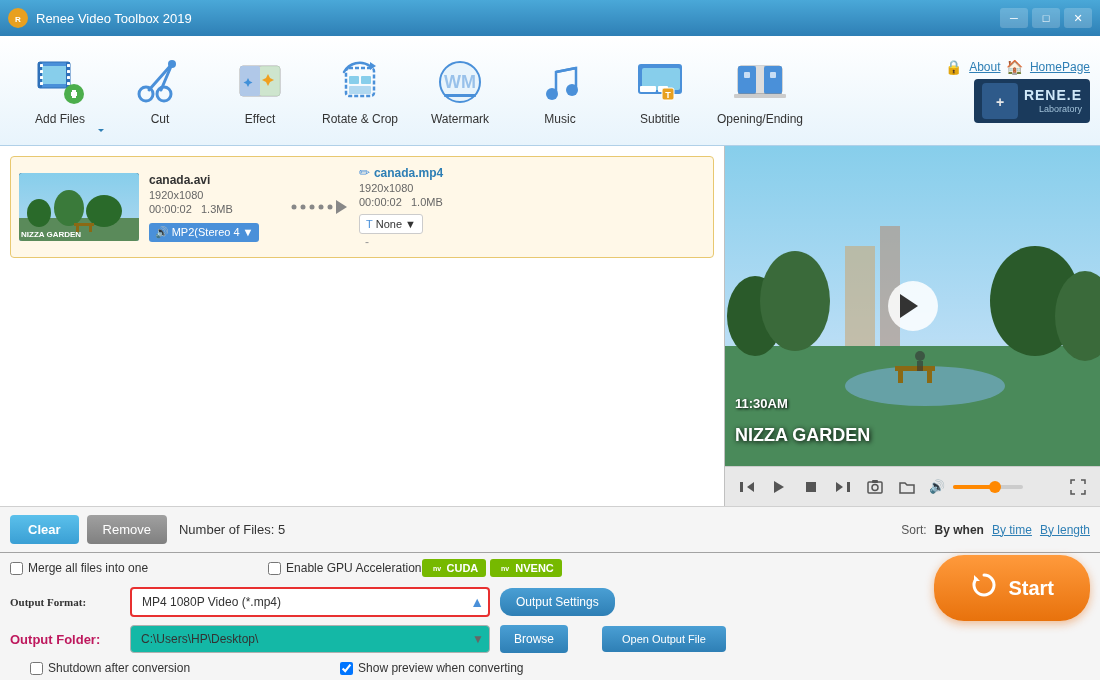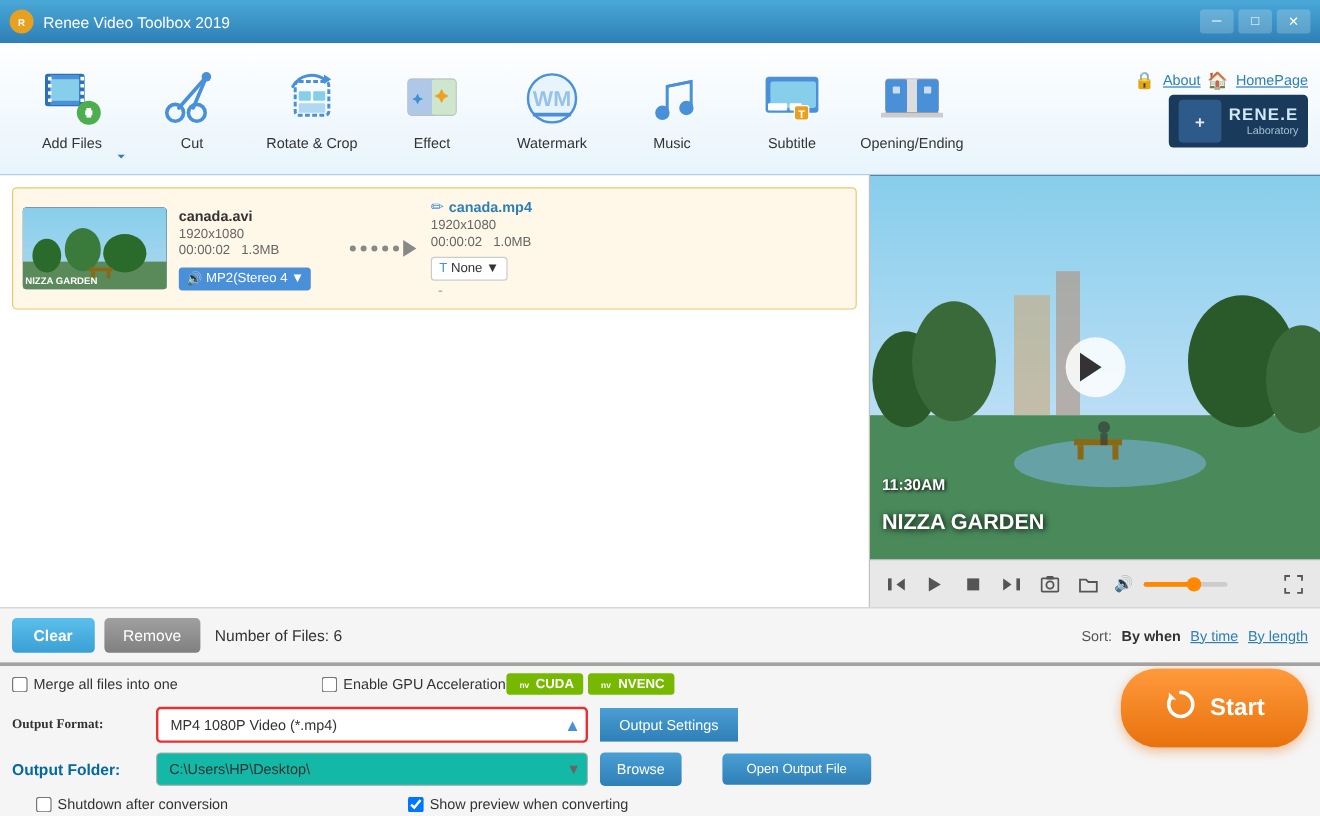--- a/index.html
+++ b/index.html
@@ -153,21 +153,21 @@
     }
     .fullscreen-btn { margin-left: auto; }
 
     
     .bottom-controls {
       background: #f5f5f5;
       border-top: 1px solid #d0d0d0;
     }
     .bottom-row1 {
       display: flex; align-items: center; padding: 8px 10px; gap: 8px;
-      border-bottom: 3px solid #a3a3a3;
+      border-bottom: 1px solid #a3a3a3;
     }
     .btn-clear {
       background: linear-gradient(to bottom, #5bc0eb, #3a9fd4);
       color: white; border: none; border-radius: 4px; padding: 7px 18px; cursor: pointer; font-size: 13px; font-weight: bold;
     }
     .btn-remove {
       background: linear-gradient(to bottom, #a0a0a0, #808080);
       color: white; border: none; border-radius: 4px; padding: 7px 16px; cursor: pointer; font-size: 13px;
     }
     .file-count { color: #333; font-size: 13px; margin-left: 4px; }
@@ -201,37 +201,37 @@
       width: 100%; padding: 6px 30px 6px 10px; font-size: 12px;
       border: 2px solid #e83030; border-radius: 4px; background: white; color: #333;
       appearance: none; cursor: pointer;
     }
     .format-arrow {
       position: absolute; right: 6px; top: 50%; transform: translateY(-50%);
       pointer-events: none; color: #4a90d9; font-size: 14px;
     }
     .btn-output-settings {
       background: linear-gradient(to bottom, #4a9fd4, #2e7fb5);
-      color: white; border: none; border-radius: 0; padding: 7px 16px; cursor: pointer; font-size: 12px;
+      color: white; border: none; border-radius: 12px; padding: 7px 16px; cursor: pointer; font-size: 12px;
     }
     .start-btn-area {
       position: absolute; right: 10px; bottom: 60px;
     }
     .btn-start {
       background: linear-gradient(to bottom, #ff9a3c, #e8720c);
       color: white; border: none; border-radius: 30px; padding: 16px 36px; cursor: pointer;
       font-size: 20px; font-weight: bold; display: flex; align-items: center; gap: 10px;
       box-shadow: 0 3px 10px rgba(230, 100, 0, 0.4);
     }
     .btn-start .start-icon { font-size: 22px; }
 
     .bottom-row4 {
       display: flex; align-items: center; padding: 4px 10px; gap: 10px;
     }
-    .folder-label { color: #0369a1; font-size: 13px; font-weight: bold; flex: 0 0 110px; }
+    .folder-label { color: #be185d; font-size: 13px; font-weight: bold; flex: 0 0 110px; }
     .folder-path-wrap { flex: 0 0 360px; position: relative; }
     .folder-path {
       width: 100%; padding: 6px 30px 6px 10px; font-size: 12px;
       border: 1px solid #b0b0b0; border-radius: 4px; background: #14b8a6; color: #333;
       appearance: none; cursor: pointer;
     }
     .folder-arrow {
       position: absolute; right: 6px; top: 50%; transform: translateY(-50%);
       pointer-events: none; color: #666; font-size: 12px;
     }
@@ -313,43 +313,43 @@
         <line x1="27" y1="34" x2="38" y2="8" stroke="#4a90d9" stroke-width="3" stroke-linecap="round"></line>
         <circle cx="38" cy="8" r="4" fill="#4a90d9"></circle>
       </svg>
     </div>
     <span class="btn-label">Cut</span>
   </button>
 
   <button class="tool-btn">
     <div class="icon-wrap">
       <svg viewBox="0 0 52 52" width="52" height="52">
+        <rect x="6" y="10" width="40" height="30" rx="3" fill="#ddd" stroke="#aaa" stroke-width="1"></rect>
+        <rect x="6" y="10" width="20" height="30" rx="2" fill="#b0c8e8"></rect>
+        <rect x="26" y="10" width="20" height="30" rx="2" fill="#c8e8c8" opacity="0.7"></rect>
+
+        <path d="M34 18 l2 4 l4 2 l-4 2 l-2 4 l-2 -4 l-4 -2 l4 -2 z" fill="#f0a020"></path>
+        <path d="M14 22 l1.5 3 l3 1.5 l-3 1.5 l-1.5 3 l-1.5 -3 l-3 -1.5 l3 -1.5 z" fill="#4090d9"></path>
+      </svg>
+    </div>
+    <span class="btn-label">Effect</span>
+  </button>
+
+  <button class="tool-btn">
+    <div class="icon-wrap">
+      <svg viewBox="0 0 52 52" width="52" height="52">
         <rect x="12" y="12" width="28" height="28" rx="3" fill="none" stroke="#4a90d9" stroke-width="2.5" stroke-dasharray="4,2"></rect>
         <path d="M10 16 A18 18 0 0 1 36 10" fill="none" stroke="#4a90d9" stroke-width="2.5" stroke-linecap="round"></path>
         <polygon points="36,6 36,14 42,10" fill="#4a90d9"></polygon>
         <rect x="15" y="20" width="10" height="8" rx="1" fill="#87ceeb"></rect>
         <rect x="27" y="20" width="10" height="8" rx="1" fill="#87ceeb"></rect>
         <rect x="15" y="30" width="22" height="8" rx="1" fill="#b0d8f0"></rect>
       </svg>
     </div>
     <span class="btn-label">Rotate &amp; Crop</span>
-  </button>
-
-  <button class="tool-btn">
-    <div class="icon-wrap">
-      <svg viewBox="0 0 52 52" width="52" height="52">
-        <rect x="6" y="10" width="40" height="30" rx="3" fill="#ddd" stroke="#aaa" stroke-width="1"></rect>
-        <rect x="6" y="10" width="20" height="30" rx="2" fill="#b0c8e8"></rect>
-        <rect x="26" y="10" width="20" height="30" rx="2" fill="#c8e8c8" opacity="0.7"></rect>
-
-        <path d="M34 18 l2 4 l4 2 l-4 2 l-2 4 l-2 -4 l-4 -2 l4 -2 z" fill="#f0a020"></path>
-        <path d="M14 22 l1.5 3 l3 1.5 l-3 1.5 l-1.5 3 l-1.5 -3 l-3 -1.5 l3 -1.5 z" fill="#4090d9"></path>
-      </svg>
-    </div>
-    <span class="btn-label">Effect</span>
   </button>
 
   <button class="tool-btn">
     <div class="icon-wrap">
       <svg viewBox="0 0 52 52" width="52" height="52">
         <circle cx="26" cy="26" r="20" fill="#e8f4fc" stroke="#4a90d9" stroke-width="2"></circle>
         <text x="26" y="32" text-anchor="middle" font-size="18" font-weight="bold" fill="#4a90d9" opacity="0.5">WM</text>
         <rect x="10" y="38" width="32" height="3" fill="#4a90d9" rx="1"></rect>
       </svg>
     </div>
@@ -602,21 +602,21 @@
       </button>
     </div>
   </div>
 </div>
 
 <div class="bottom-controls" style="position:relative;">
 
   <div class="bottom-row1">
     <button class="btn-clear">Clear</button>
     <button class="btn-remove">Remove</button>
-    <span class="file-count">Number of Files:  6</span>
+    <span class="file-count">Number of Files:  5</span>
     <span class="sort-label">Sort:</span>
     <button class="sort-btn active">By when</button>
     <button class="sort-btn">By time</button>
     <button class="sort-btn">By length</button>
   </div>
 
   <div class="bottom-row2">
     <label class="check-label">
       <input type="checkbox" style="">
       <span>Merge all files into one</span>

